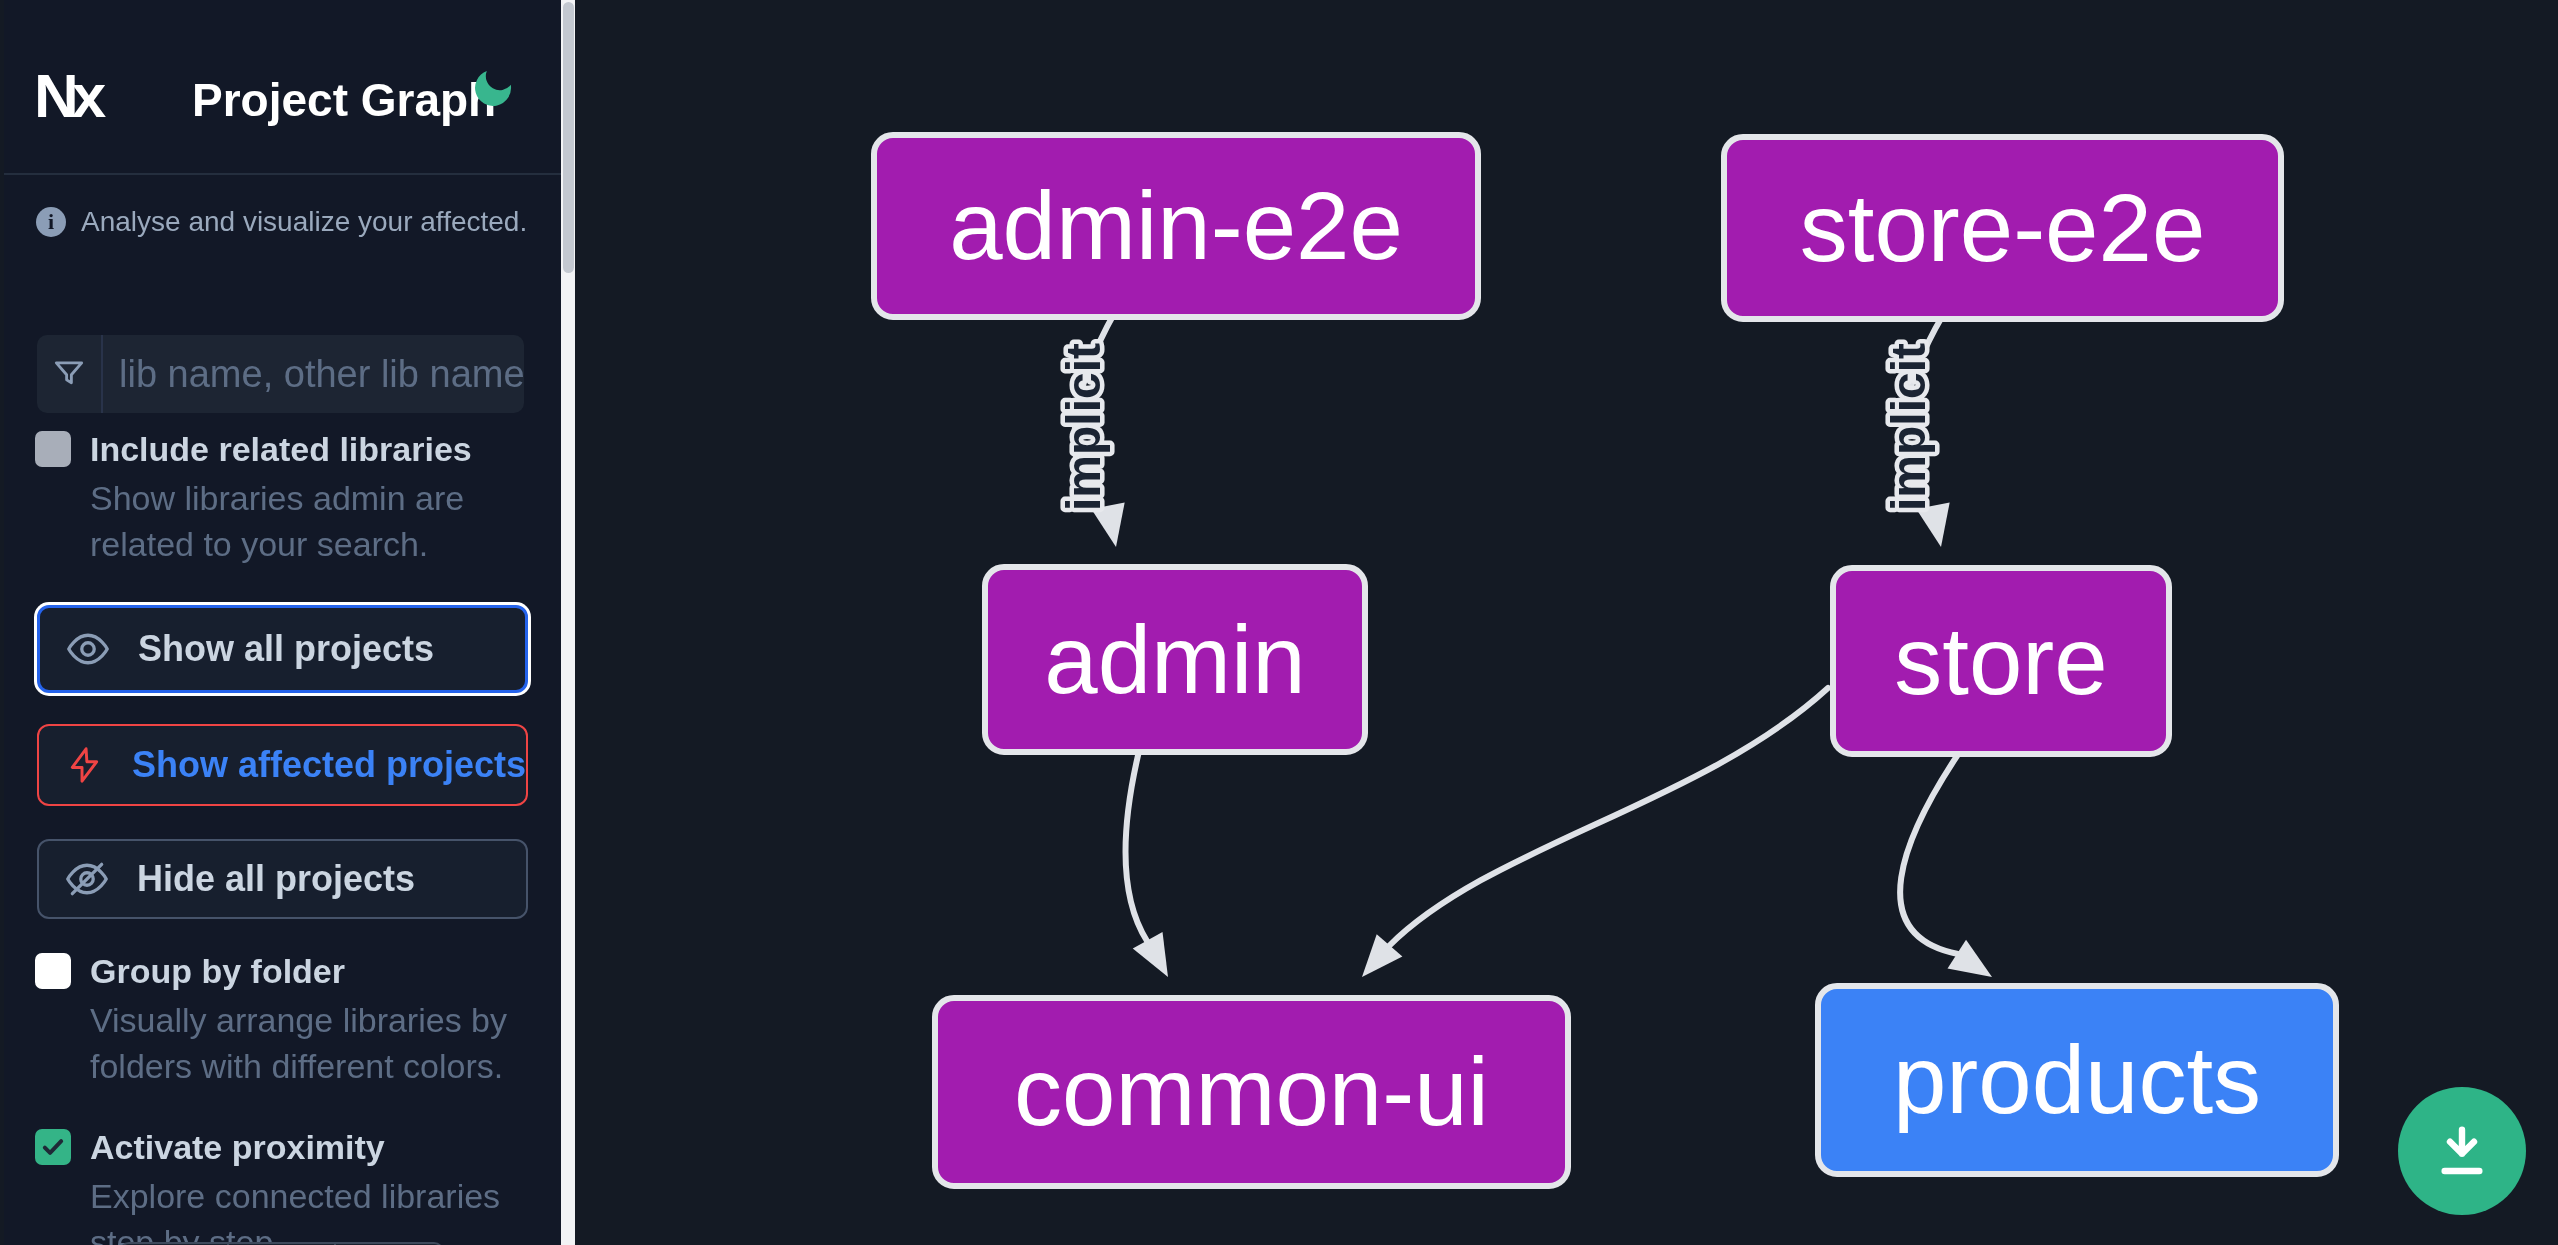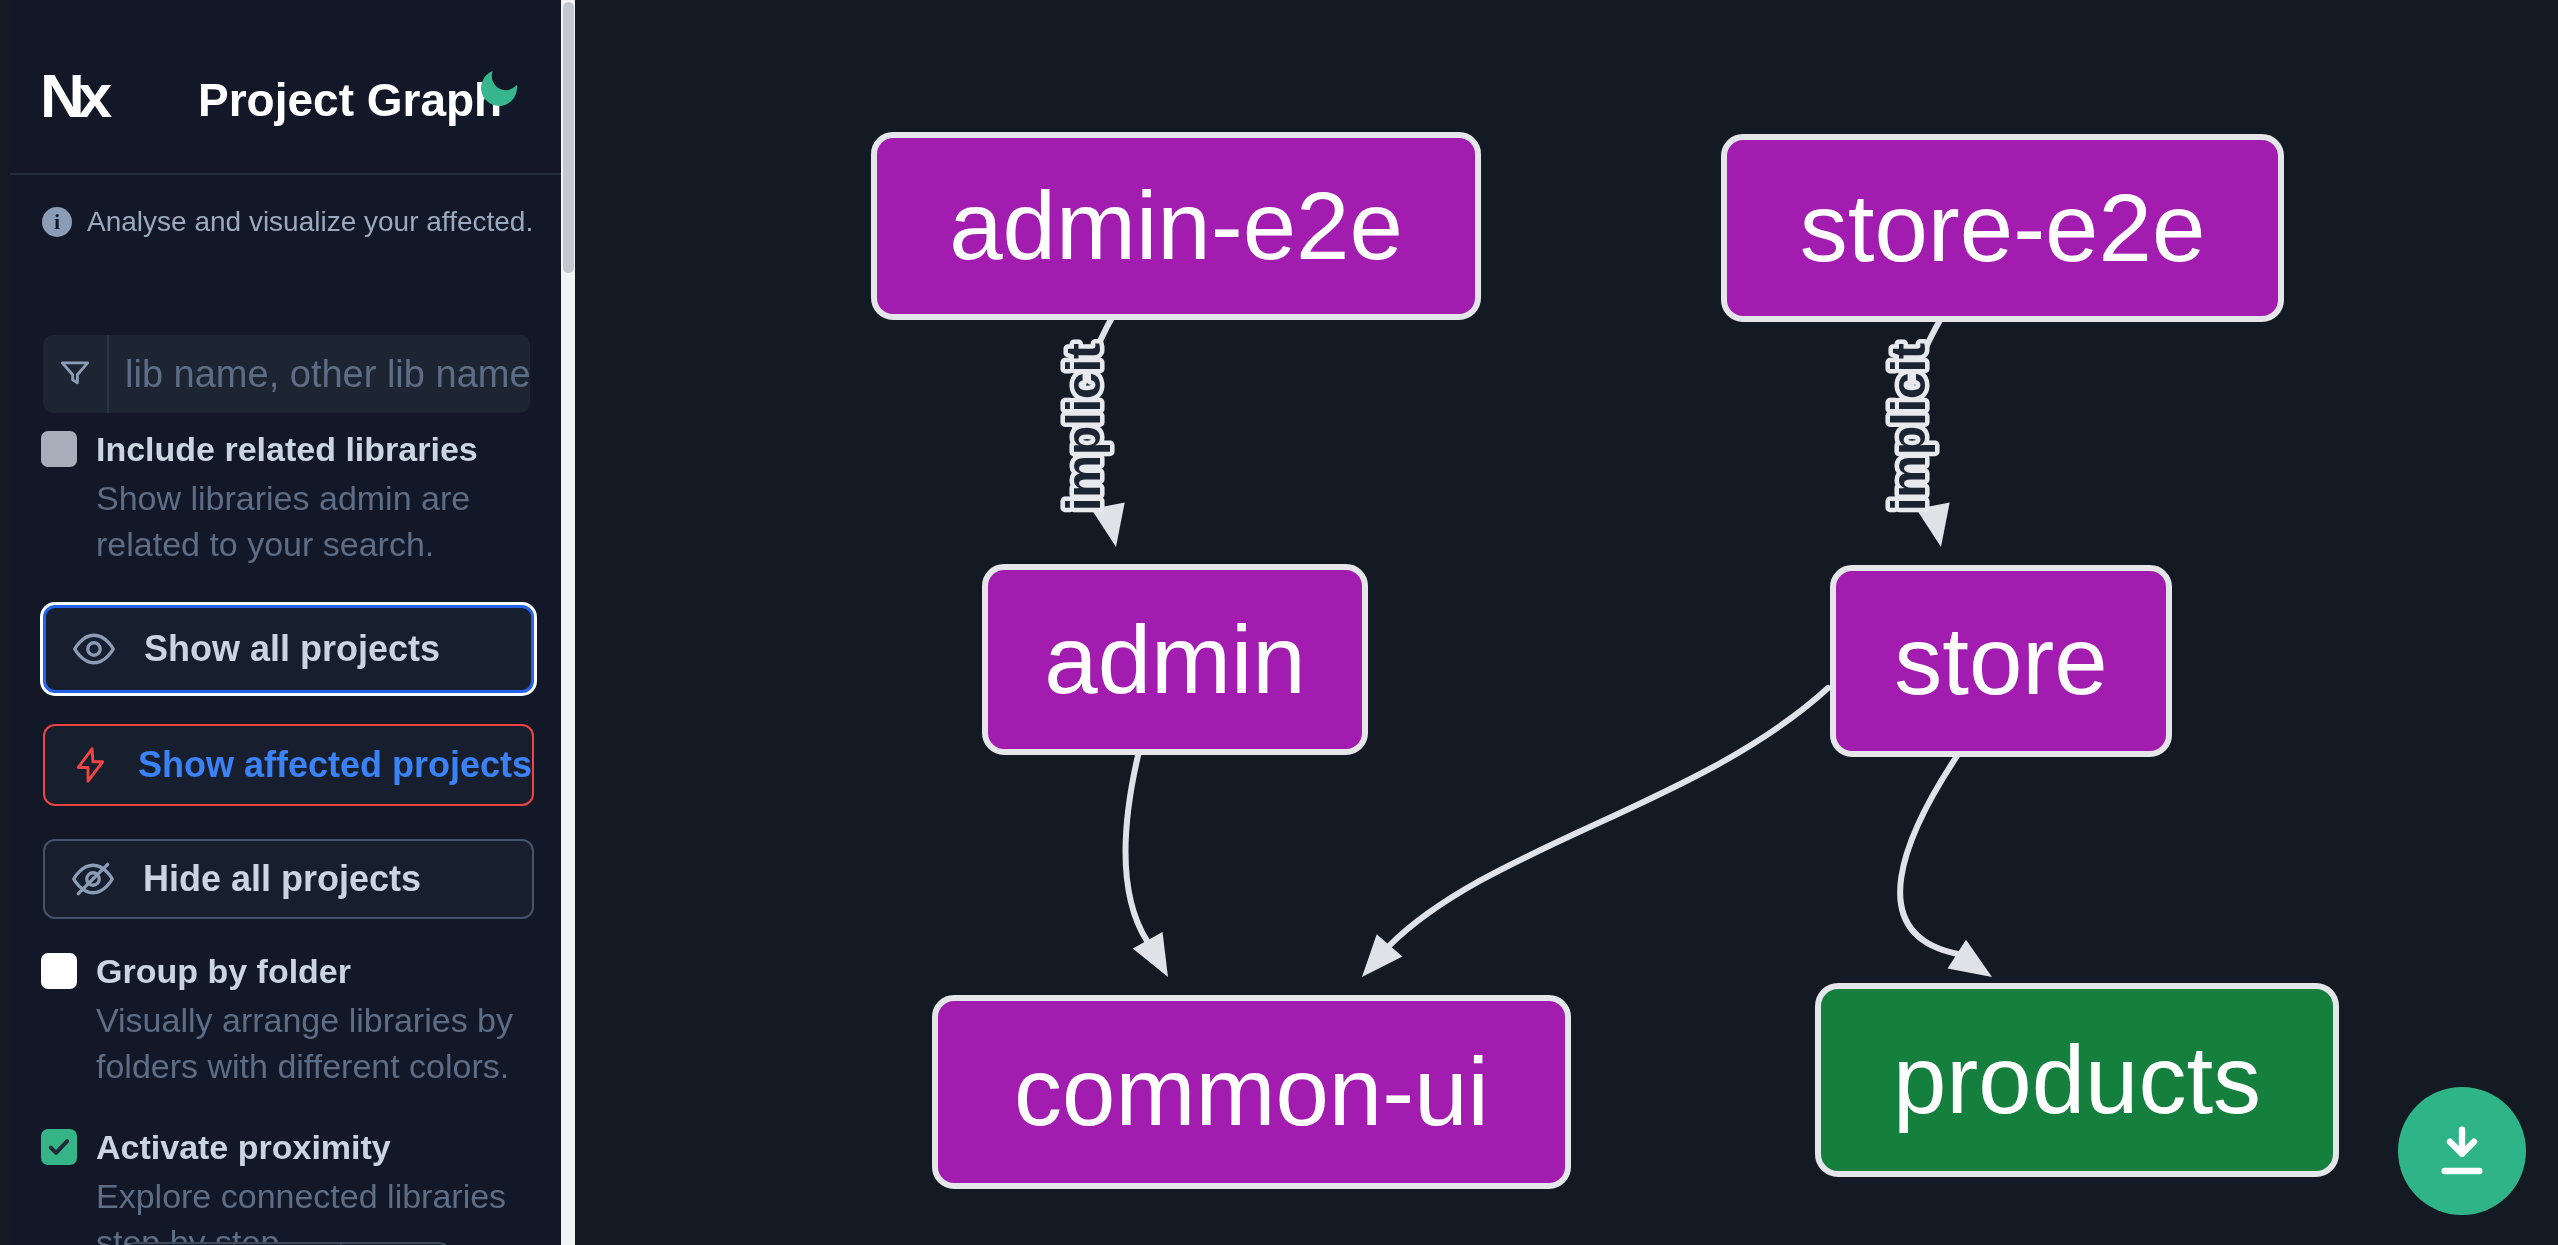--- a/index.html
+++ b/index.html
@@ -4,21 +4,21 @@
 <style>
   html,body{margin:0;padding:0;}
   body{
     width:2558px;height:1245px;overflow:hidden;position:relative;
     background:#141a24;
     font-family:"Liberation Sans","DejaVu Sans",sans-serif;
     -webkit-font-smoothing:antialiased;
   }
   
   .sidebar{
-    position:absolute;left:10px;top:0;width:561px;height:1245px;
+    position:absolute;left:4px;top:0;width:561px;height:1245px;
     background:#121827;z-index:3;
   }
   .sb-header{position:absolute;left:0;top:0;width:561px;height:173px;border-bottom:2px solid #242e3e;}
   .logo{
     position:absolute;left:30px;top:58px;width:84px;height:76px;
     color:#ffffff;font-weight:900;font-size:62px;line-height:76px;letter-spacing:-7px;
   }
   .app-title{position:absolute;left:188px;top:70px;font-size:46px;font-weight:700;color:#ffffff;line-height:60px;}
   .moon-btn{position:absolute;left:465px;top:64px;width:48px;height:48px;cursor:pointer;}
   .tagline-row{position:absolute;left:32px;top:200px;width:500px;height:44px;display:flex;align-items:center;}
@@ -72,21 +72,21 @@
     fill:#1b2433;stroke:#e7e9ed;stroke-width:9px;paint-order:stroke;stroke-linejoin:round;
     text-anchor:middle;dominant-baseline:central;
   }
   .gnode{
     position:absolute;box-sizing:border-box;z-index:3;
     border:6px solid #e4e6ea;border-radius:22px;
     display:flex;align-items:center;justify-content:center;
     color:#ffffff;font-size:96px;font-weight:400;cursor:pointer;white-space:nowrap;
   }
   .node-pink{background:#a21caf;margin-top:12px;}
-  .node-gray{background:#15803d;border-radius:23px;}
+  .node-gray{background:#3b82f6;}
   .n-admin-e2e{left:871px;top:120px;width:610px;height:188px;}
   .n-store-e2e{left:1721px;top:122px;width:563px;height:188px;}
   .n-admin{left:982px;top:552px;width:386px;height:191px;}
   .n-store{left:1830px;top:553px;width:342px;height:192px;}
   .n-common-ui{left:932px;top:983px;width:639px;height:194px;}
   .n-products{left:1815px;top:983px;width:524px;height:194px;}
   .fab{
     position:absolute;left:2398px;top:1087px;width:128px;height:128px;border-radius:50%;
     background:#2eb487;z-index:5;display:flex;align-items:center;justify-content:center;cursor:pointer;
   }

